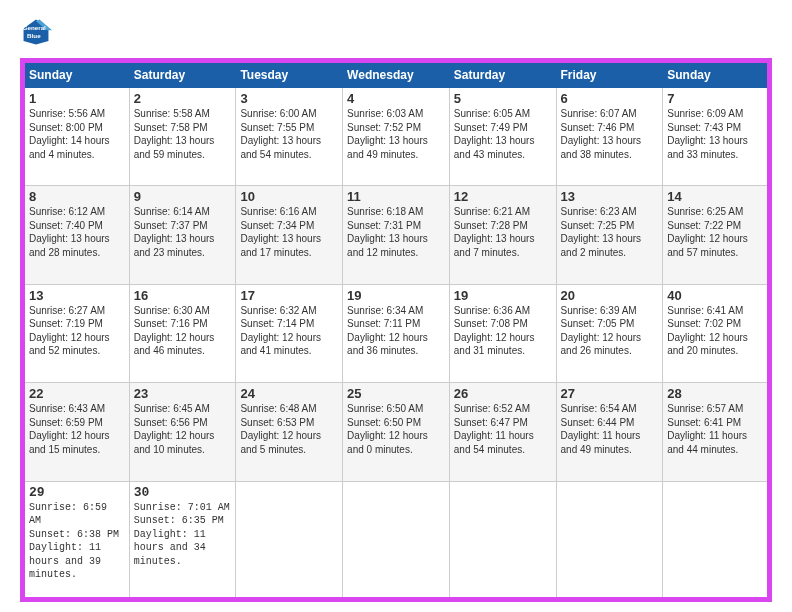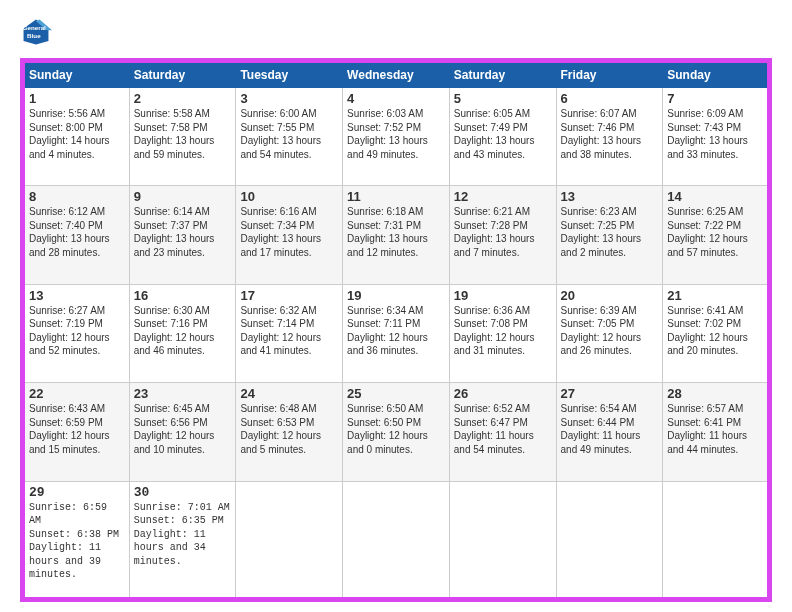--- a/index.html
+++ b/index.html
@@ -206,21 +206,21 @@
           </td>
           <td>
             <span class="day-num">19</span>
             <div class="cell-text">Sunrise: 6:36 AM<br>Sunset: 7:08 PM<br>Daylight: 12 hours and 31 minutes.</div>
           </td>
           <td>
             <span class="day-num">20</span>
             <div class="cell-text">Sunrise: 6:39 AM<br>Sunset: 7:05 PM<br>Daylight: 12 hours and 26 minutes.</div>
           </td>
           <td>
-            <span class="day-num">21</span>
+            <span class="day-num">40</span>
             <div class="cell-text">Sunrise: 6:41 AM<br>Sunset: 7:02 PM<br>Daylight: 12 hours and 20 minutes.</div>
           </td>
         </tr>
         <tr>
           <td>
             <span class="day-num">22</span>
             <div class="cell-text">Sunrise: 6:43 AM<br>Sunset: 6:59 PM<br>Daylight: 12 hours and 15 minutes.</div>
           </td>
           <td>
             <span class="day-num">23</span>

